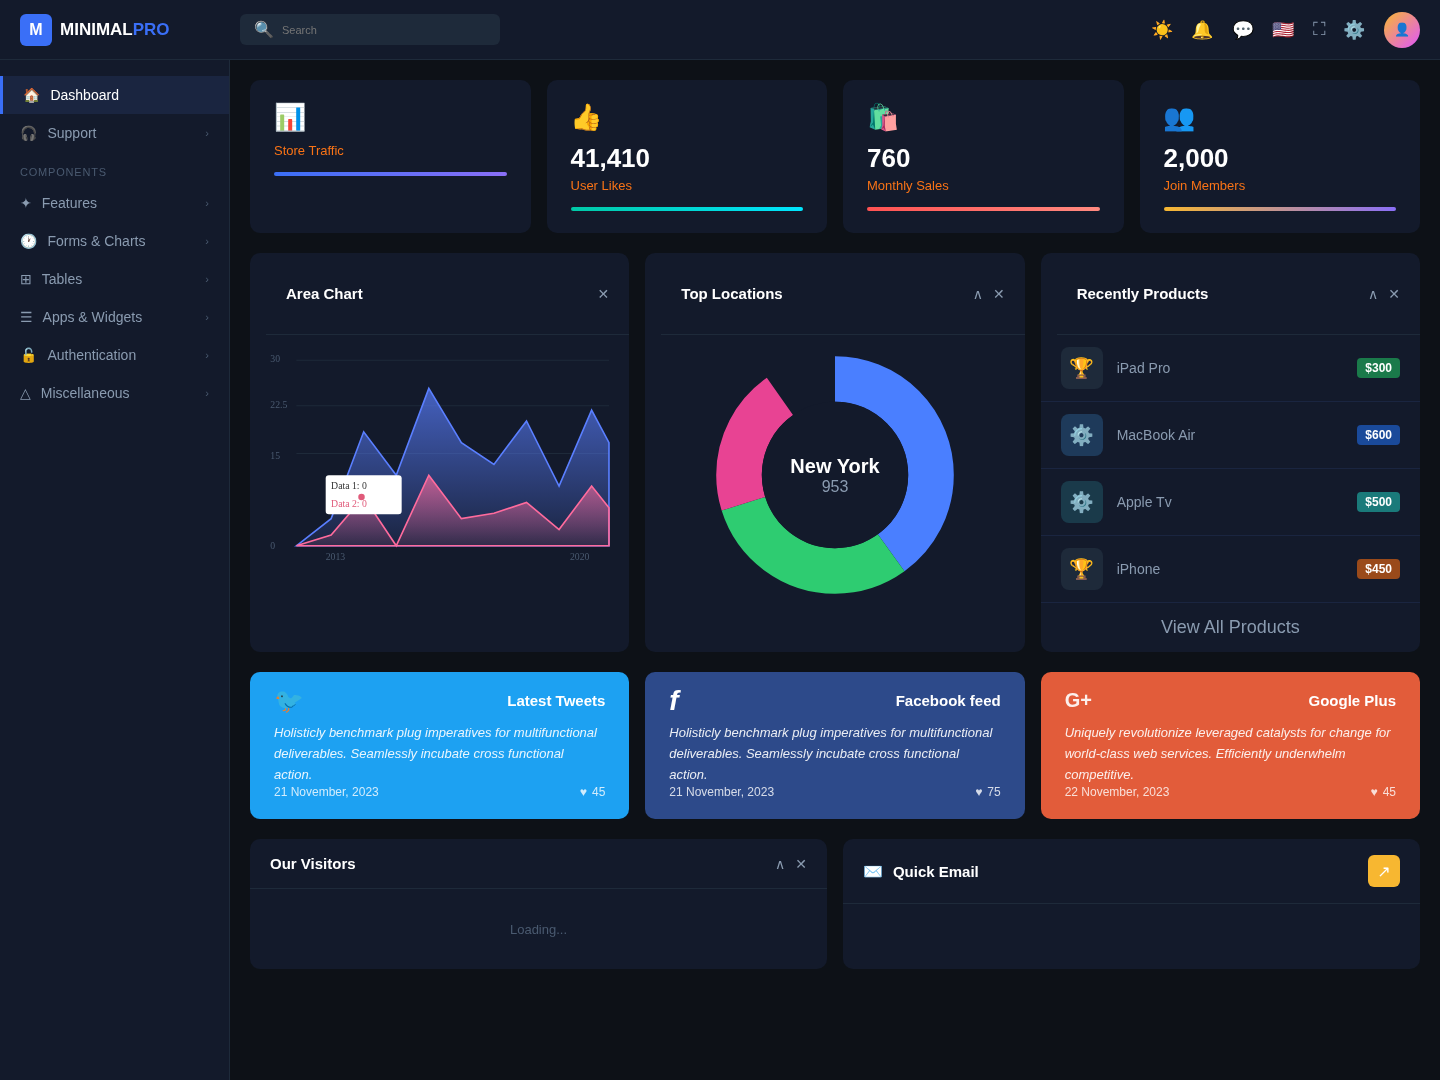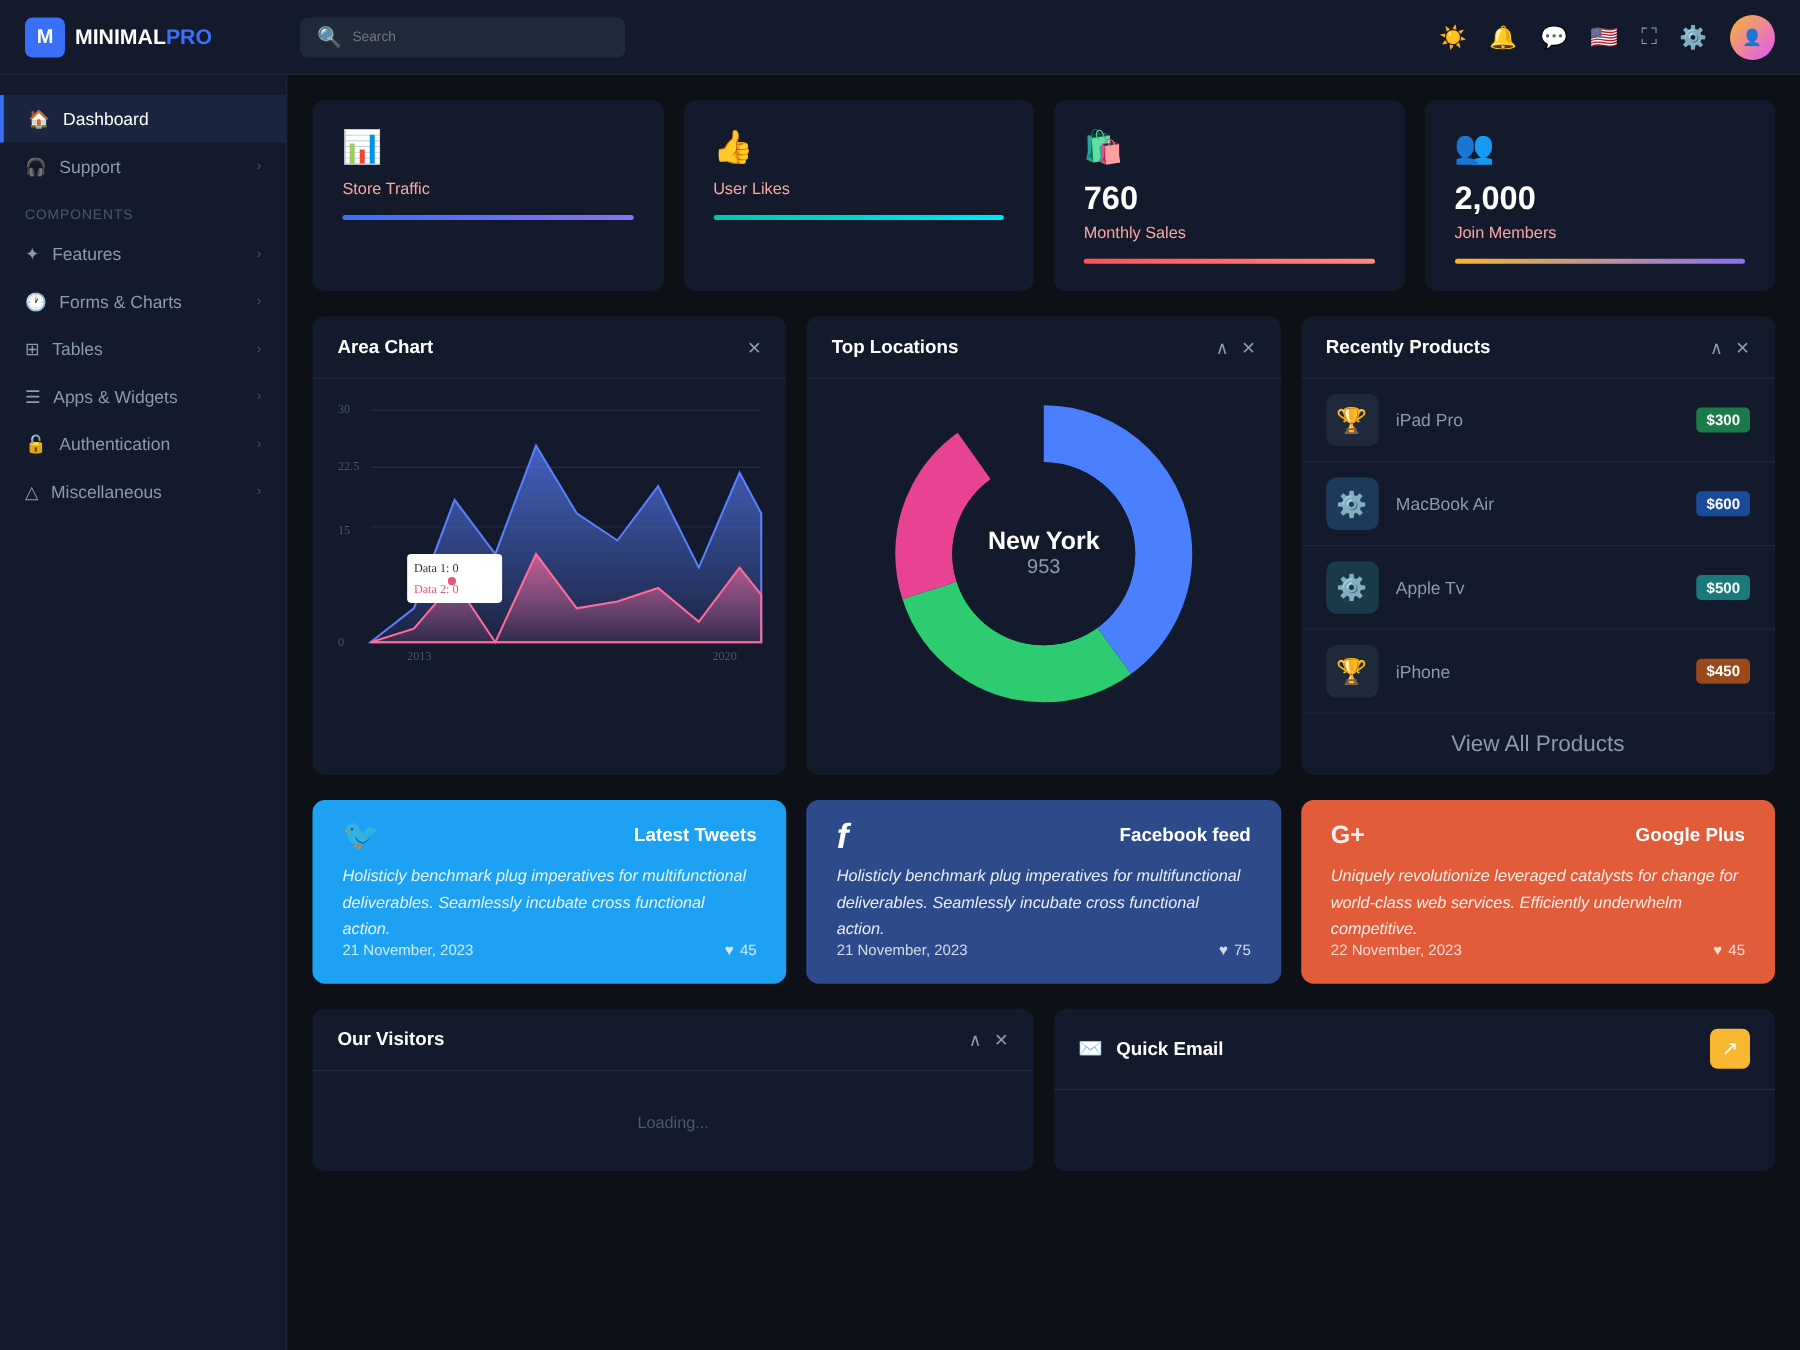--- a/index.html
+++ b/index.html
@@ -110,21 +110,21 @@
       gap: 16px;
       margin-bottom: 20px;
     }
     .stat-card {
       background: #131a2b;
       border-radius: 10px;
       padding: 22px 24px;
     }
     .stat-icon { font-size: 26px; margin-bottom: 10px; }
     .stat-value { font-size: 26px; font-weight: 700; color: #fff; }
-    .stat-label { font-size: 13px; color: #fca5a5; margin-top: 4px; margin-bottom: 14px; }
+    .stat-label { font-size: 13px; color: #f97316; margin-top: 4px; margin-bottom: 14px; }
     .stat-bar {
       height: 4px; border-radius: 2px;
       background: linear-gradient(to right, var(--bar-color1), var(--bar-color2));
     }
 
     
     .mid-row {
       display: grid;
       grid-template-columns: 1fr 1fr 1fr;
       gap: 16px;
@@ -132,22 +132,23 @@
     }
 
     .card {
       background: #131a2b;
       border-radius: 10px;
       padding: 0;
       overflow: hidden;
     }
     .card-header {
       display: flex; align-items: center; justify-content: space-between;
-      padding: 16px 20px;
+      padding: 32px 20px;
       border-bottom: 1px solid #1e2a3a;
+      margin-left: 16px;
     }
     .card-title { font-size: 15px; font-weight: 600; color: #fff; }
     .card-controls { display: flex; align-items: center; gap: 10px; }
     .card-ctrl-btn { color: #8a9bb0; cursor: pointer; font-size: 14px; }
     .card-body { padding: 16px 20px; }
 
     
     .chart-area { padding: 10px 16px; font-family: Liberation Serif, serif; }
 
     
@@ -339,20 +340,21 @@
     <div class="stats-row">
 
       <div class="stat-card">
         <div class="stat-icon">📊</div>
         <div class="stat-label">Store Traffic</div>
         <div class="stat-bar" style="--bar-color1:#3a6ff7; --bar-color2:#8a6ff7;"></div>
       </div>
 
       <div class="stat-card">
         <div class="stat-icon">👍</div>
+        <div class="stat-value">41,410</div>
         <div class="stat-label">User Likes</div>
         <div class="stat-bar" style="--bar-color1:#00c9a7; --bar-color2:#00e5ff;"></div>
       </div>
 
       <div class="stat-card">
         <div class="stat-icon">🛍️</div>
         <div class="stat-value">760</div>
         <div class="stat-label">Monthly Sales</div>
         <div class="stat-bar" style="--bar-color1:#ff5252; --bar-color2:#ff8a80;"></div>
       </div>

